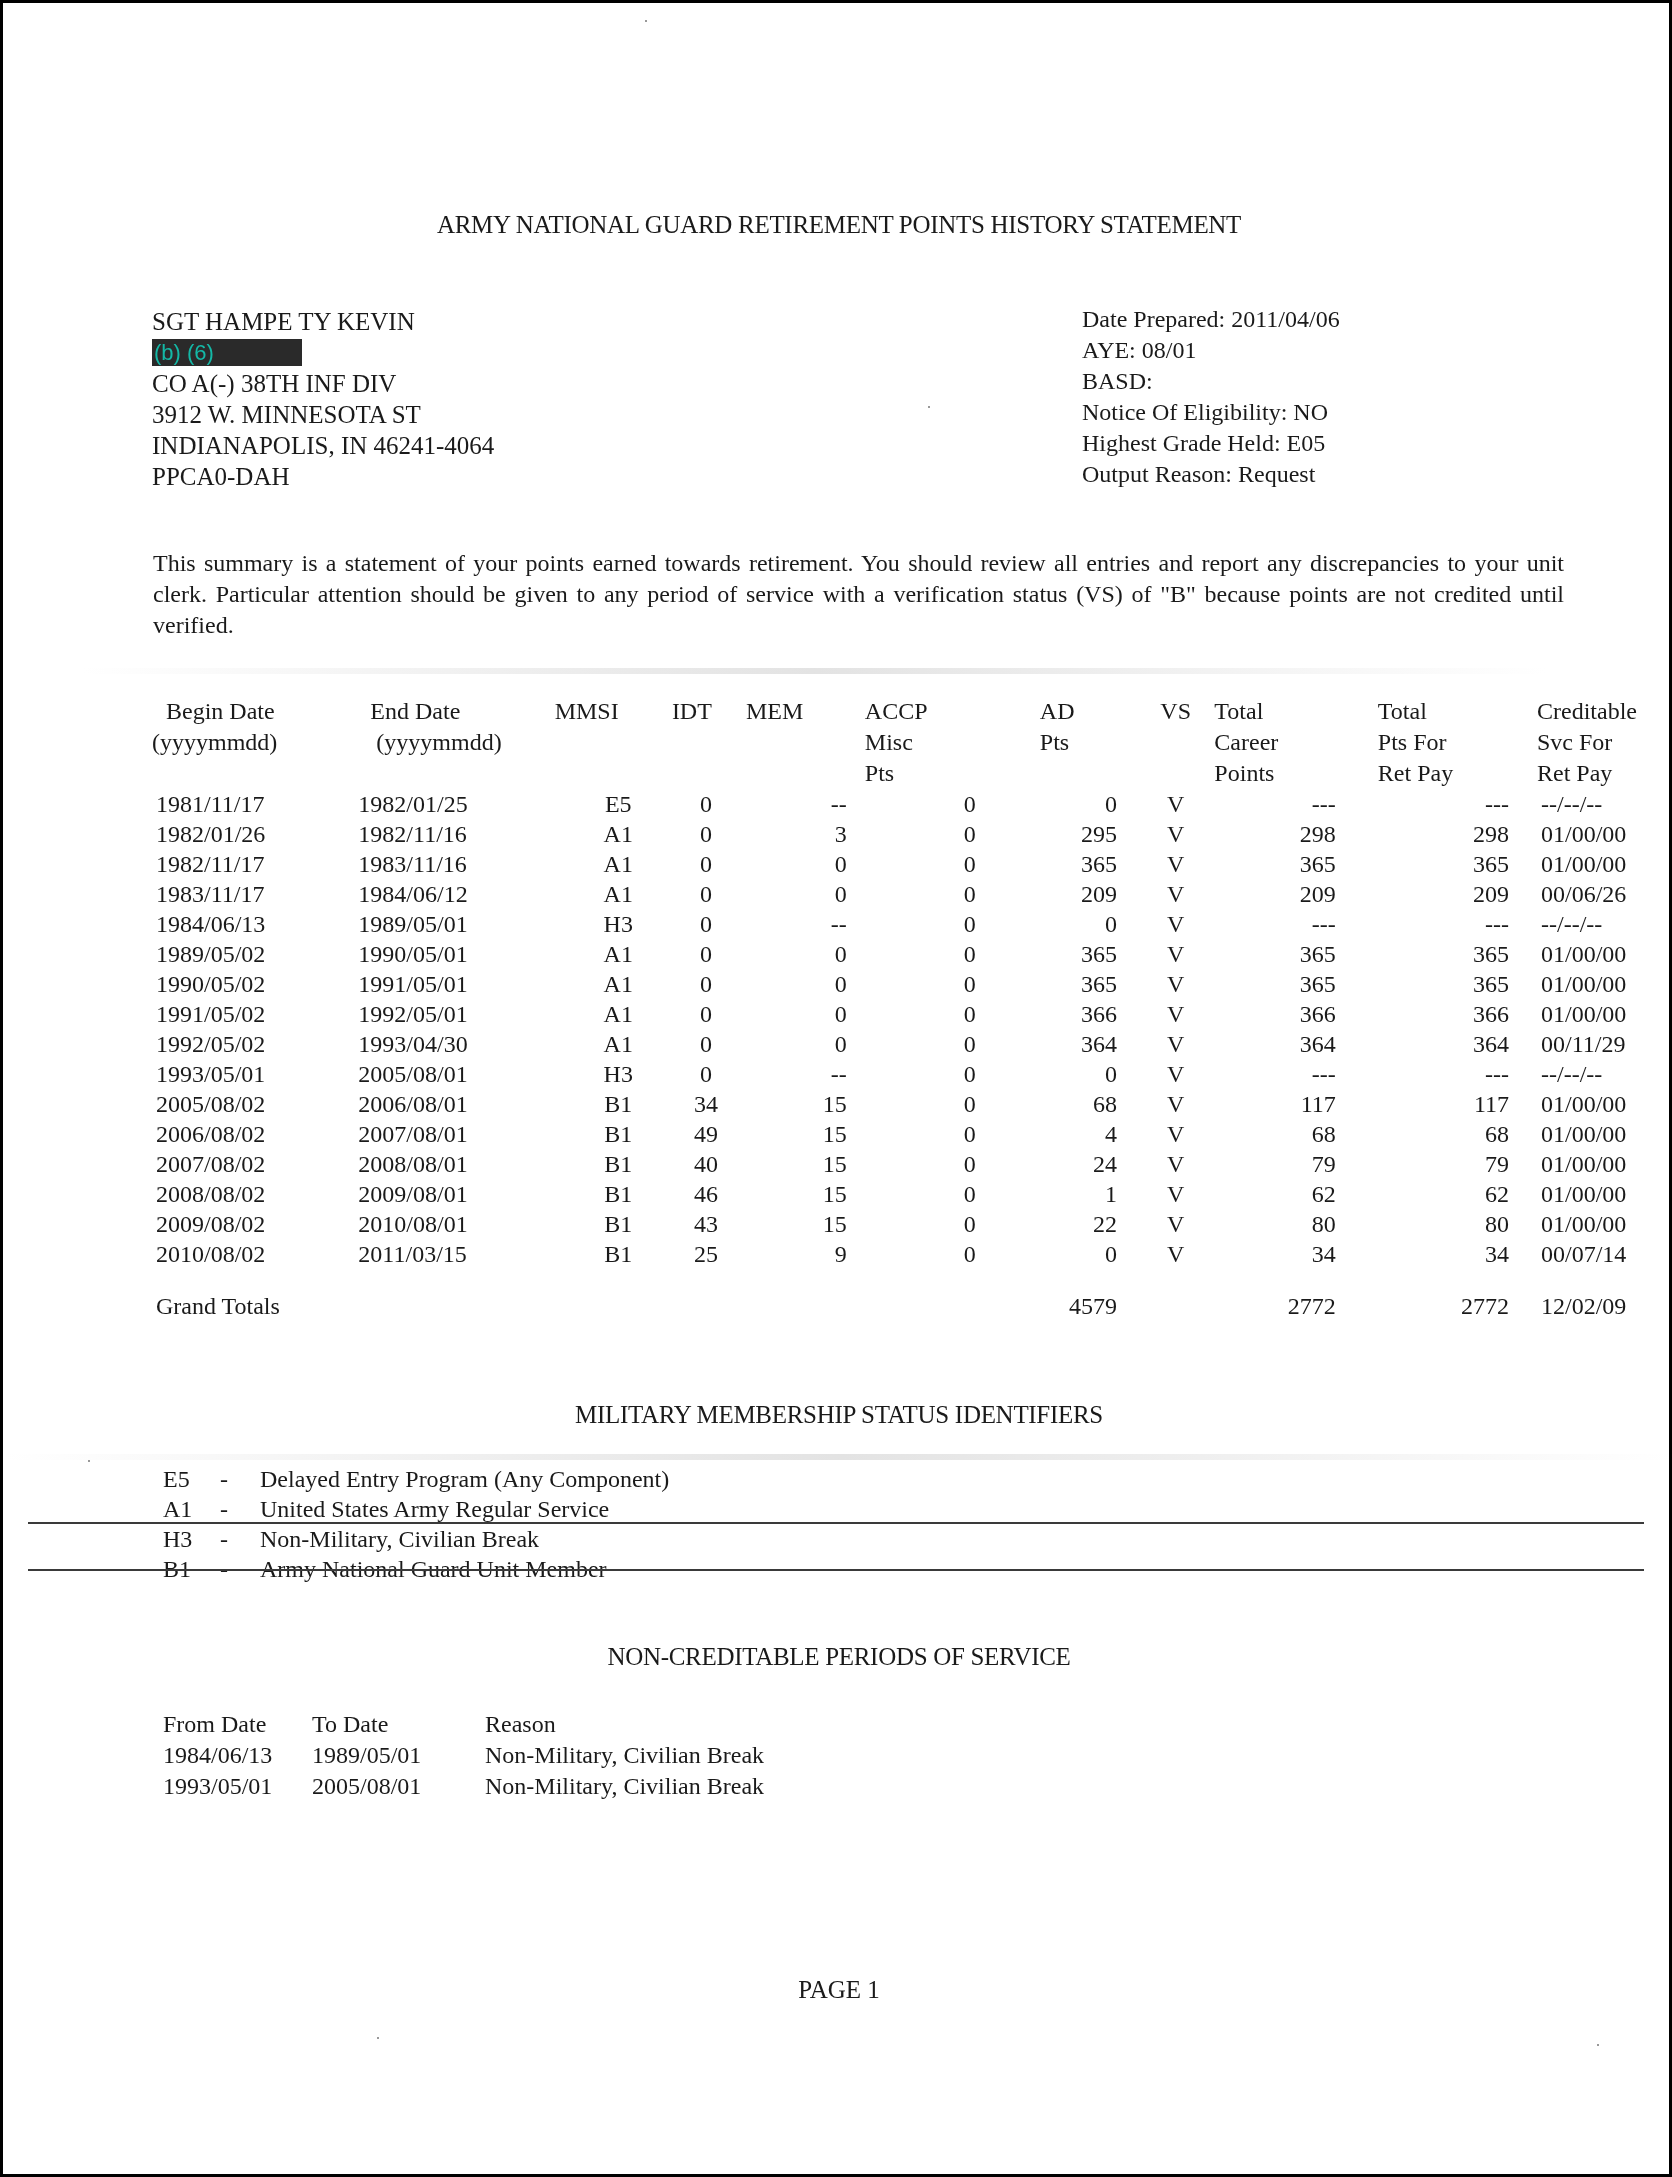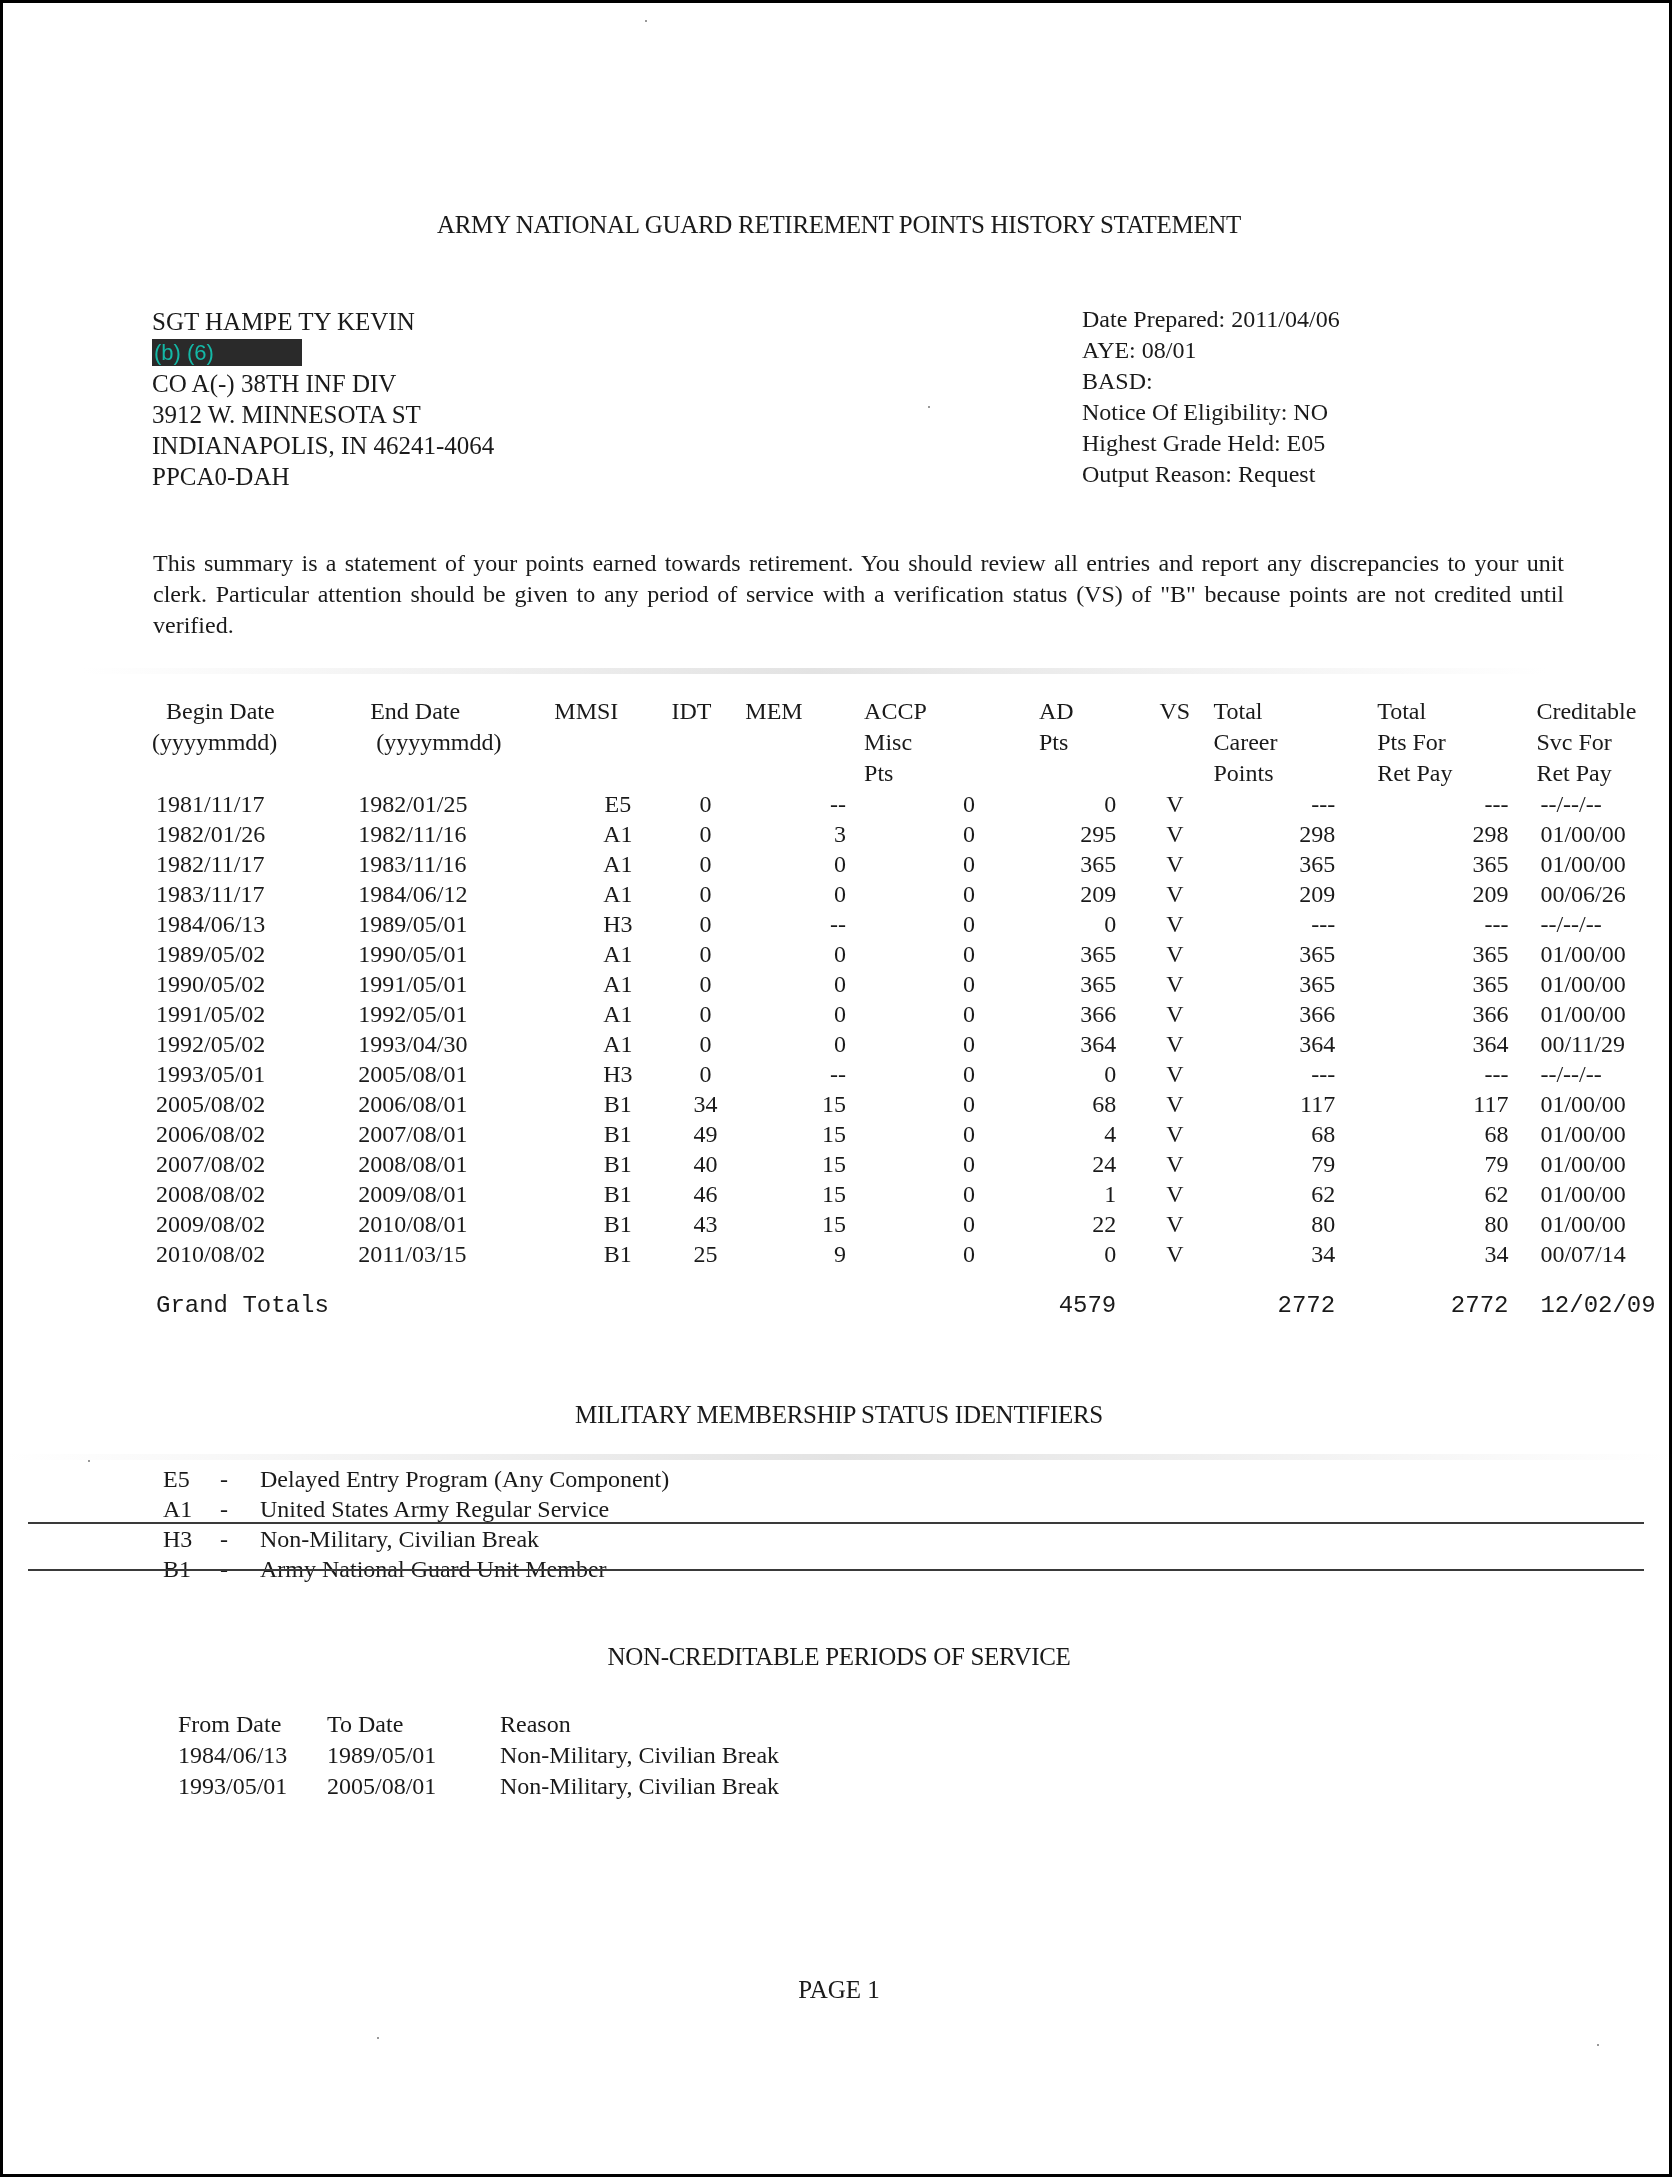--- a/index.html
+++ b/index.html
@@ -42,30 +42,30 @@
   td.c7 { text-align: right; padding-right: 20px !important; }
   td.c8 { text-align: center; }
   td.c9 { text-align: right; padding-right: 42px !important; }
   td.c10 { text-align: right; padding-right: 28px !important; }
   td.c11 { text-align: left; padding-left: 4px !important; }
   th.c2 { padding-left: 10px !important; }
   th.c3 { padding-left: 4px !important; }
   th.c5 { padding-left: 6px !important; margin-left: 38px; }
   th.c7 { padding-left: 26px !important; }
   th.c8 { text-align: center !important; }
-  tr.gt td { padding-top: 22px !important; font-family: Liberation Mono, monospace; }
+  tr.gt td { padding-top: 22px !important; }
 
   .sec-title { left: 0; width: 1672px; text-align: center; font-size: 25px; letter-spacing: -0.3px; }
   .legend { left: 160px; top: 1461px; font-size: 24px; line-height: 30px; }
   .legend .row { height: 30px; }
   .legend .code { display: inline-block; width: 57px; }
   .legend .dash { display: inline-block; width: 40px; }
   .hline { position: absolute; height: 1.5px; background: #3a3a3a; }
 
-  .nc { left: 175px; top: 1706px; font-size: 24px; line-height: 31px; }
+  .nc { left: 160px; top: 1706px; font-size: 24px; line-height: 31px; }
   .nc .row { height: 31px; }
   .nc .from { display: inline-block; width: 149px; }
   .nc .to { display: inline-block; width: 173px; }
   .footer { left: 0; width: 1672px; text-align: center; top: 1973px; font-size: 25px; }
   .speck { position: absolute; width: 2px; height: 2px; background: #777; border-radius: 1px; }
 </style>
 </head>
 <body>
 
 <div class="page">

